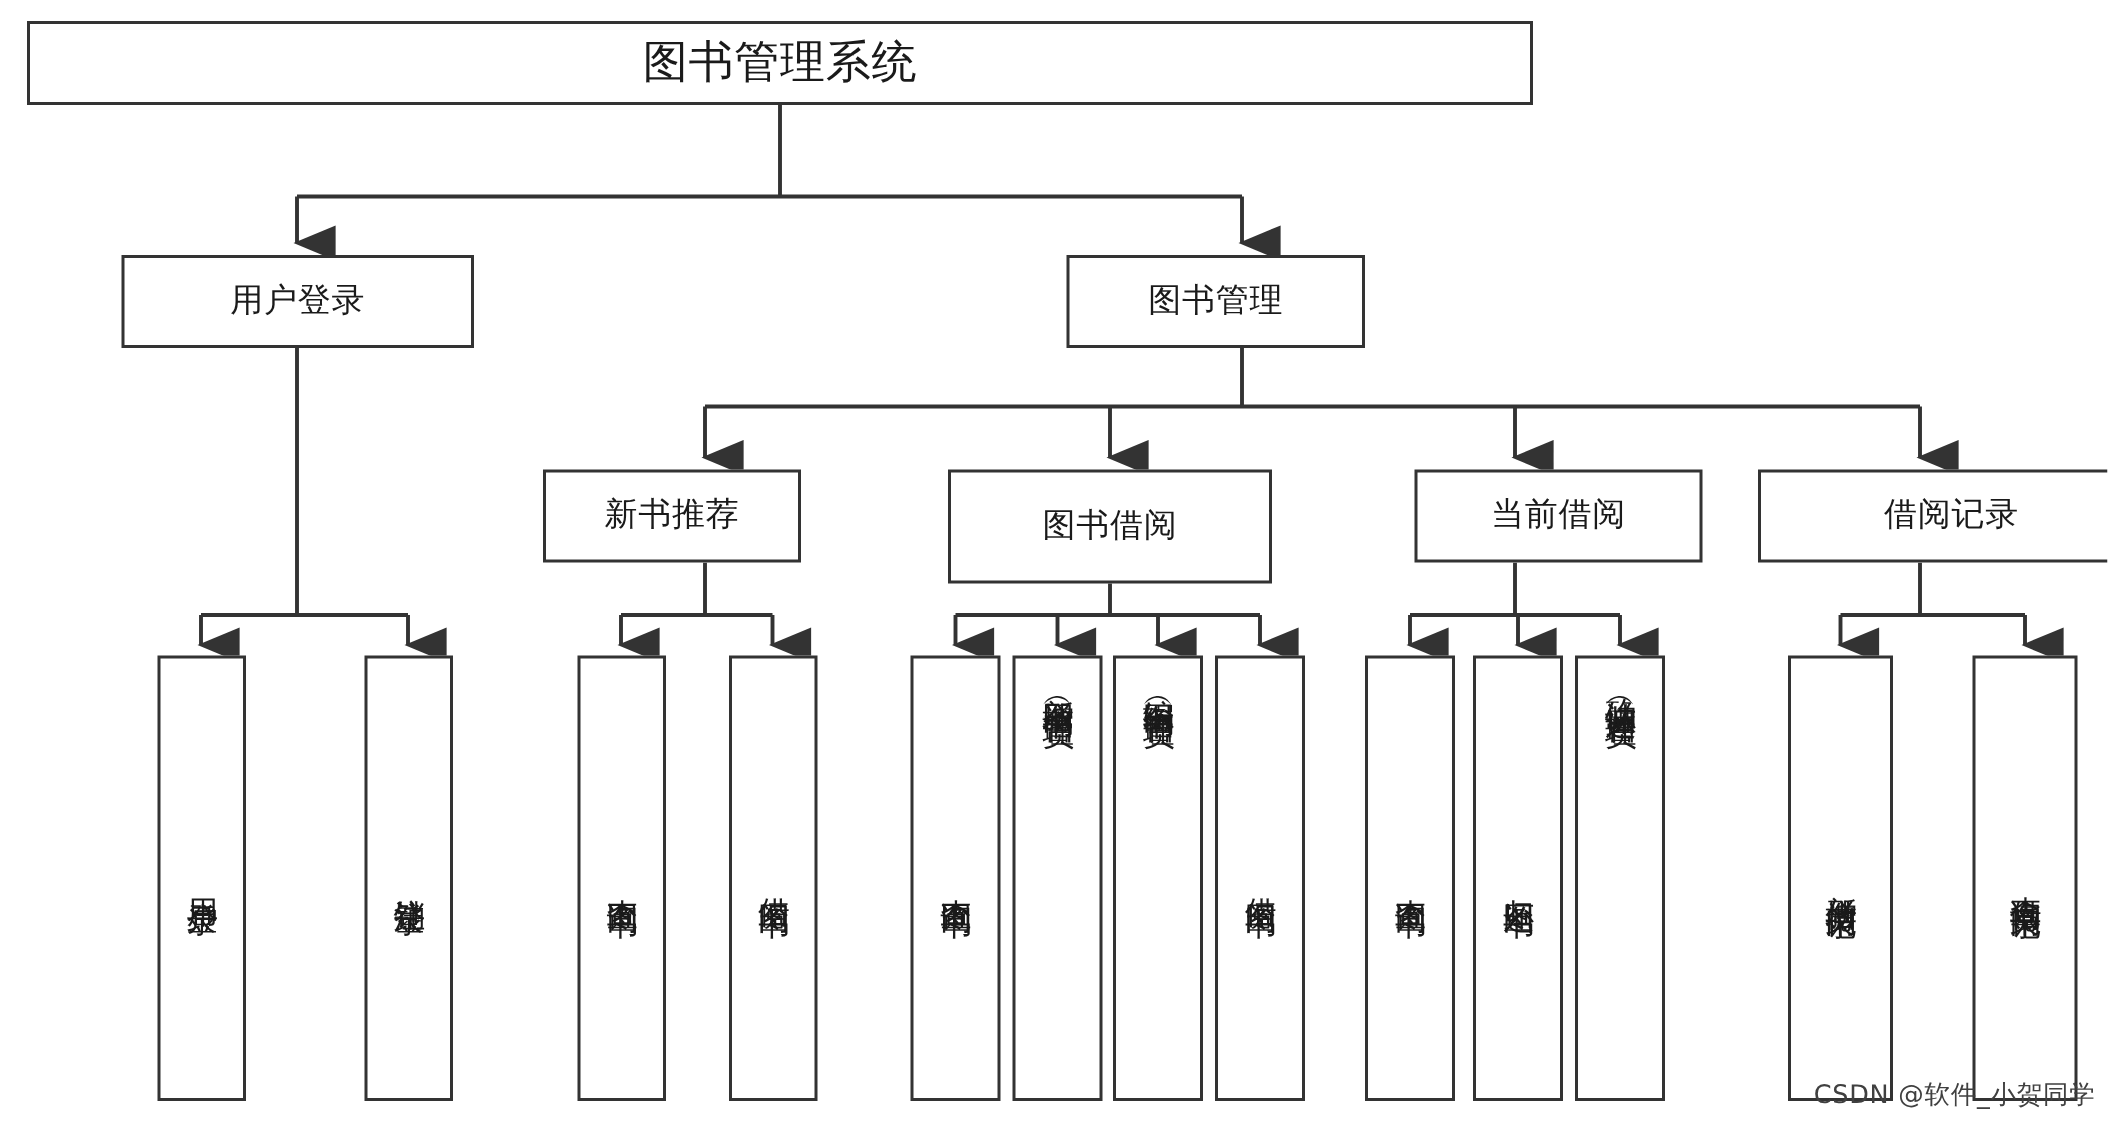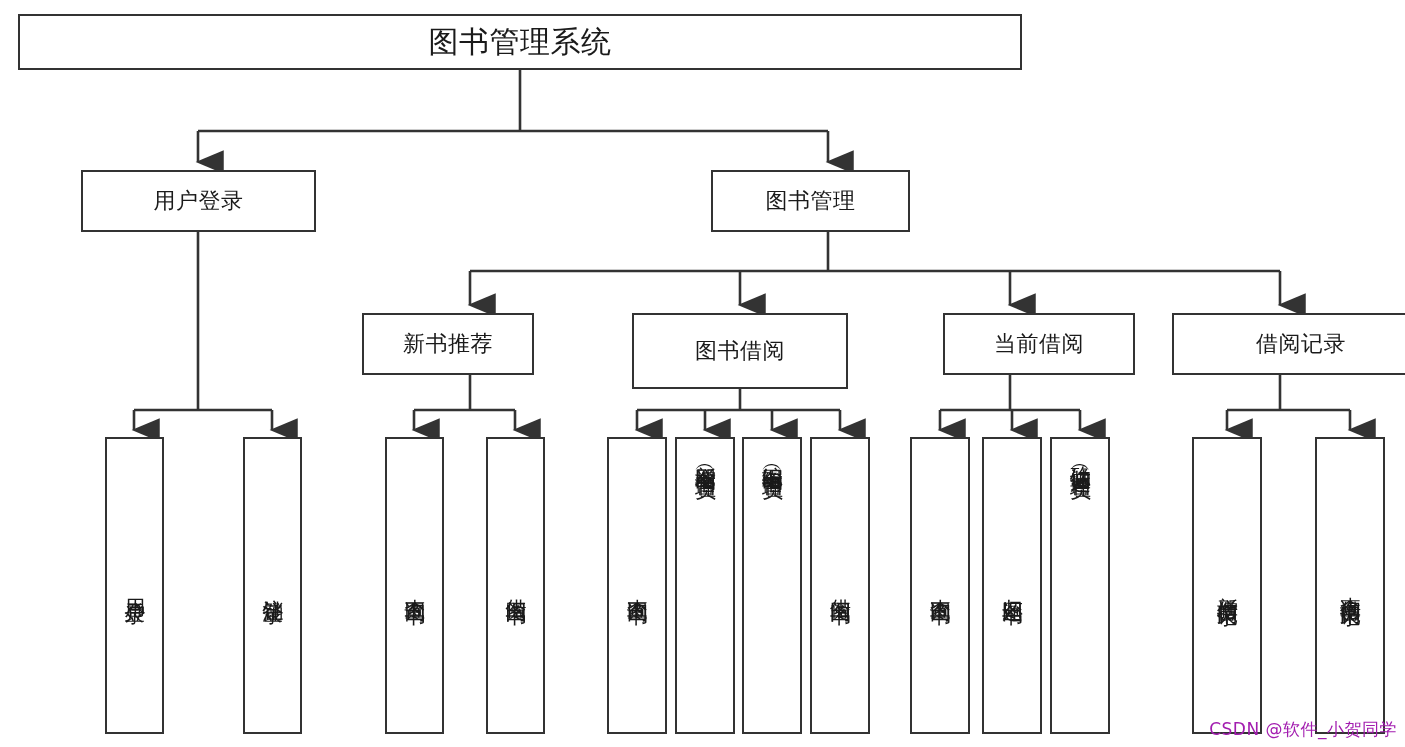--- a/index.html
+++ b/index.html
@@ -65,21 +65,21 @@
   }
   .node.vert.centered {
     align-items: center;
     padding-top: 0;
   }
   #watermark {
     position: absolute;
     right: 8px;
     bottom: 6px;
     font-size: 17px;
-    color: #a21caf;
+    color: #404040;
     letter-spacing: 0.5px;
     z-index: 5;
     white-space: nowrap;
     font-family: "DejaVu Sans", "Liberation Sans", sans-serif;
   }
 </style>
 </head>
 <body>
 
 <div id="canvas">

